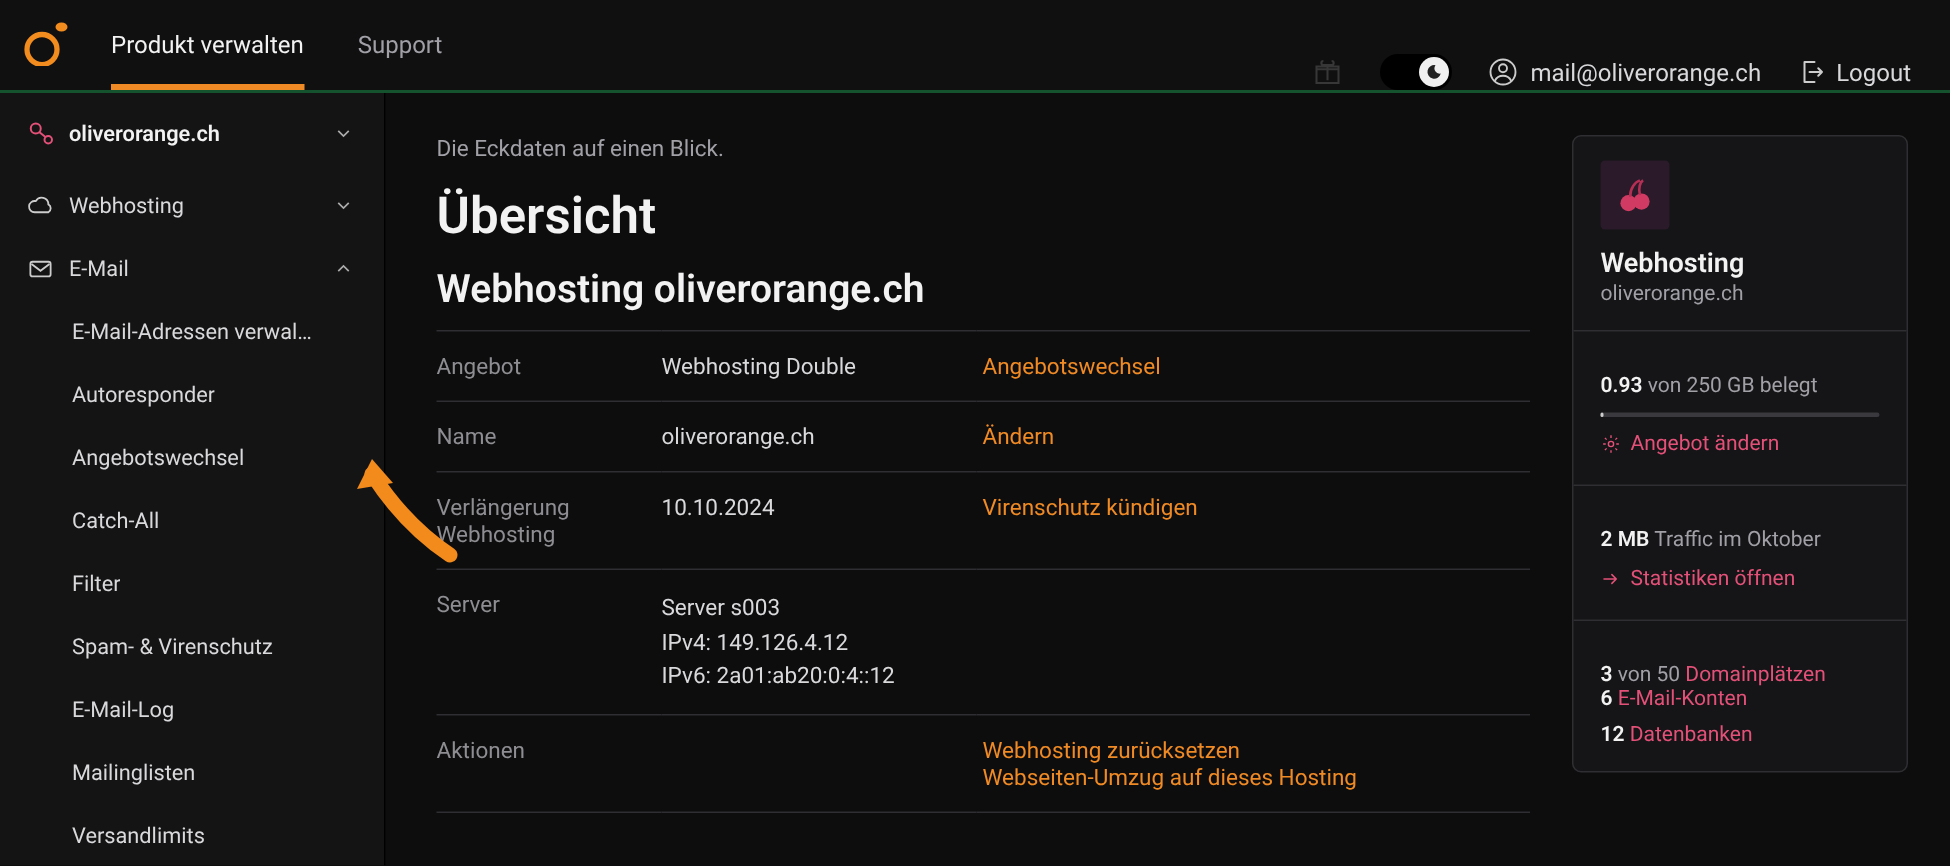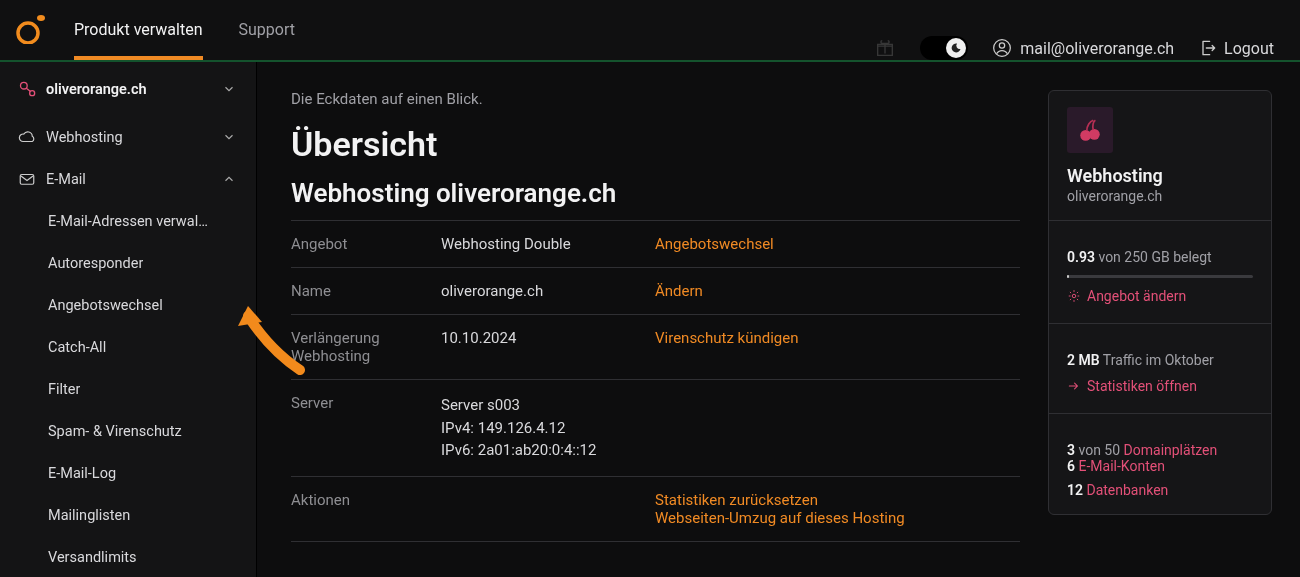--- a/index.html
+++ b/index.html
@@ -227,21 +227,21 @@
           <td class="value" colspan="2">
             <div class="srvtext">Server s003</div>
             <div class="srvtext">IPv4: 149.126.4.12</div>
             <div class="srvtext">IPv6: 2a01:ab20:0:4::12</div>
           </td>
         </tr>
         <tr>
           <td class="label">Aktionen</td>
           <td class="value"></td>
           <td class="action">
-            <div><a class="olink">Statistiken zurücksetzen</a></div>
+            <div><a class="olink">Webhosting zurücksetzen</a></div>
             <div><a class="olink">Webseiten-Umzug auf dieses Hosting</a></div>
           </td>
         </tr>
       </tbody>
         </table>
     </div>
 
     <div class="rcard">
       <div class="rsec">
         <div class="app-icon">

